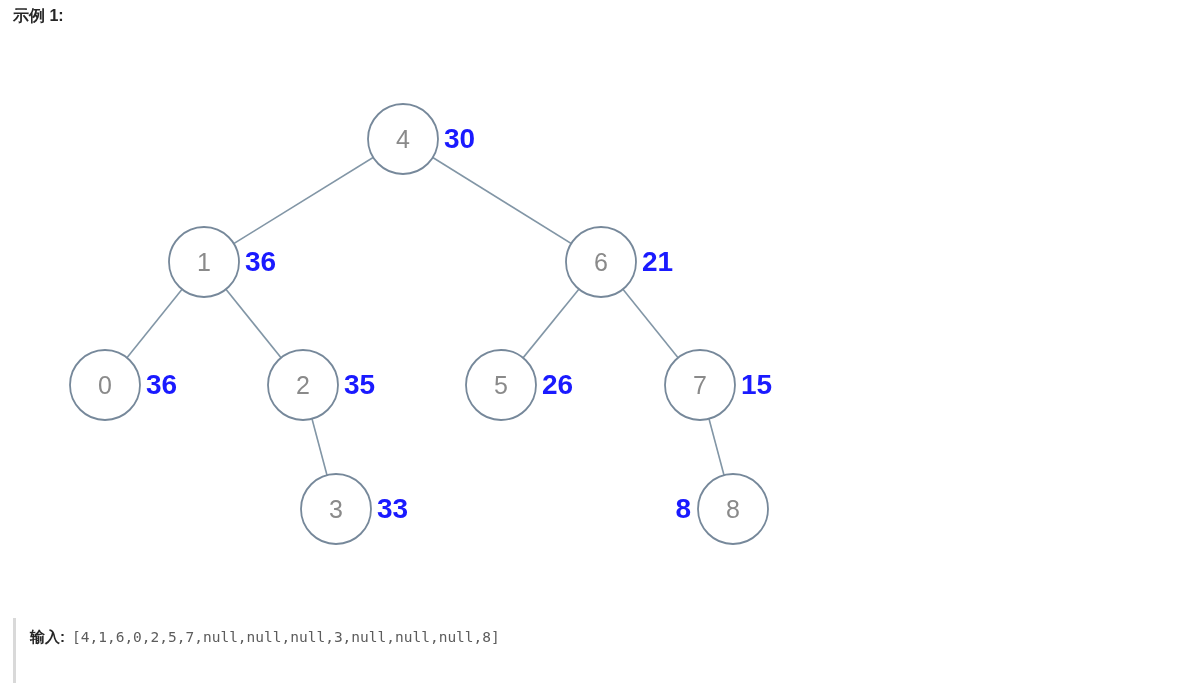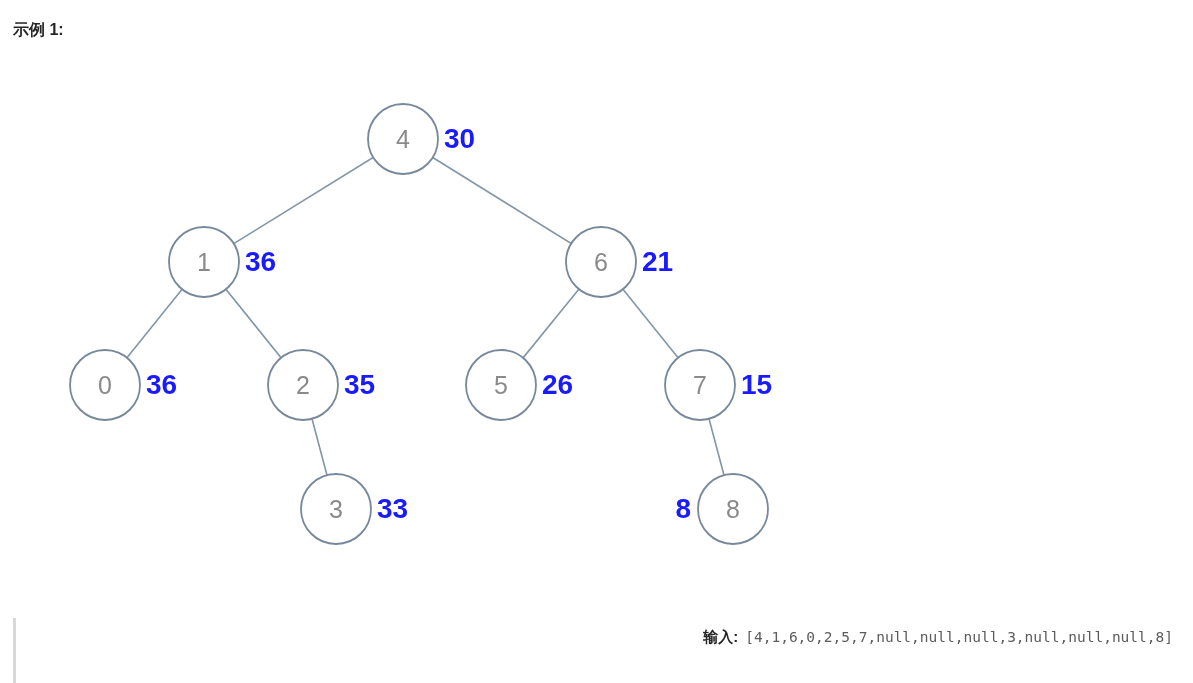--- a/index.html
+++ b/index.html
@@ -17,21 +17,20 @@
     height: 683px;
     background: #ffffff;
   }
   .example-title {
     position: absolute;
     left: 13px;
     top: 6px;
     font-size: 16px;
     font-weight: 700;
     color: #262626;
-    margin-top: 14px;
   }
   .tree-svg {
     position: absolute;
     left: 0;
     top: 0;
     width: 1193px;
     height: 683px;
   }
   .code-block {
     position: absolute;
@@ -41,21 +40,20 @@
     height: 65px;
     border-left: 3px solid #d9d9d9;
     padding: 5px 0 0 14px;
     box-sizing: border-box;
     background: #ffffff;
   }
   .code-line {
     line-height: 28px;
     white-space: pre;
     font-size: 15px;
-    text-align: right;
   }
   .code-label {
     font-weight: 700;
     color: #262626;
     font-family: "Liberation Sans", "DejaVu Sans", sans-serif;
     margin-right: 7px;
   }
   .code-value {
     color: #5c5c5c;
     font-family: "DejaVu Sans Mono", "Liberation Mono", monospace;

